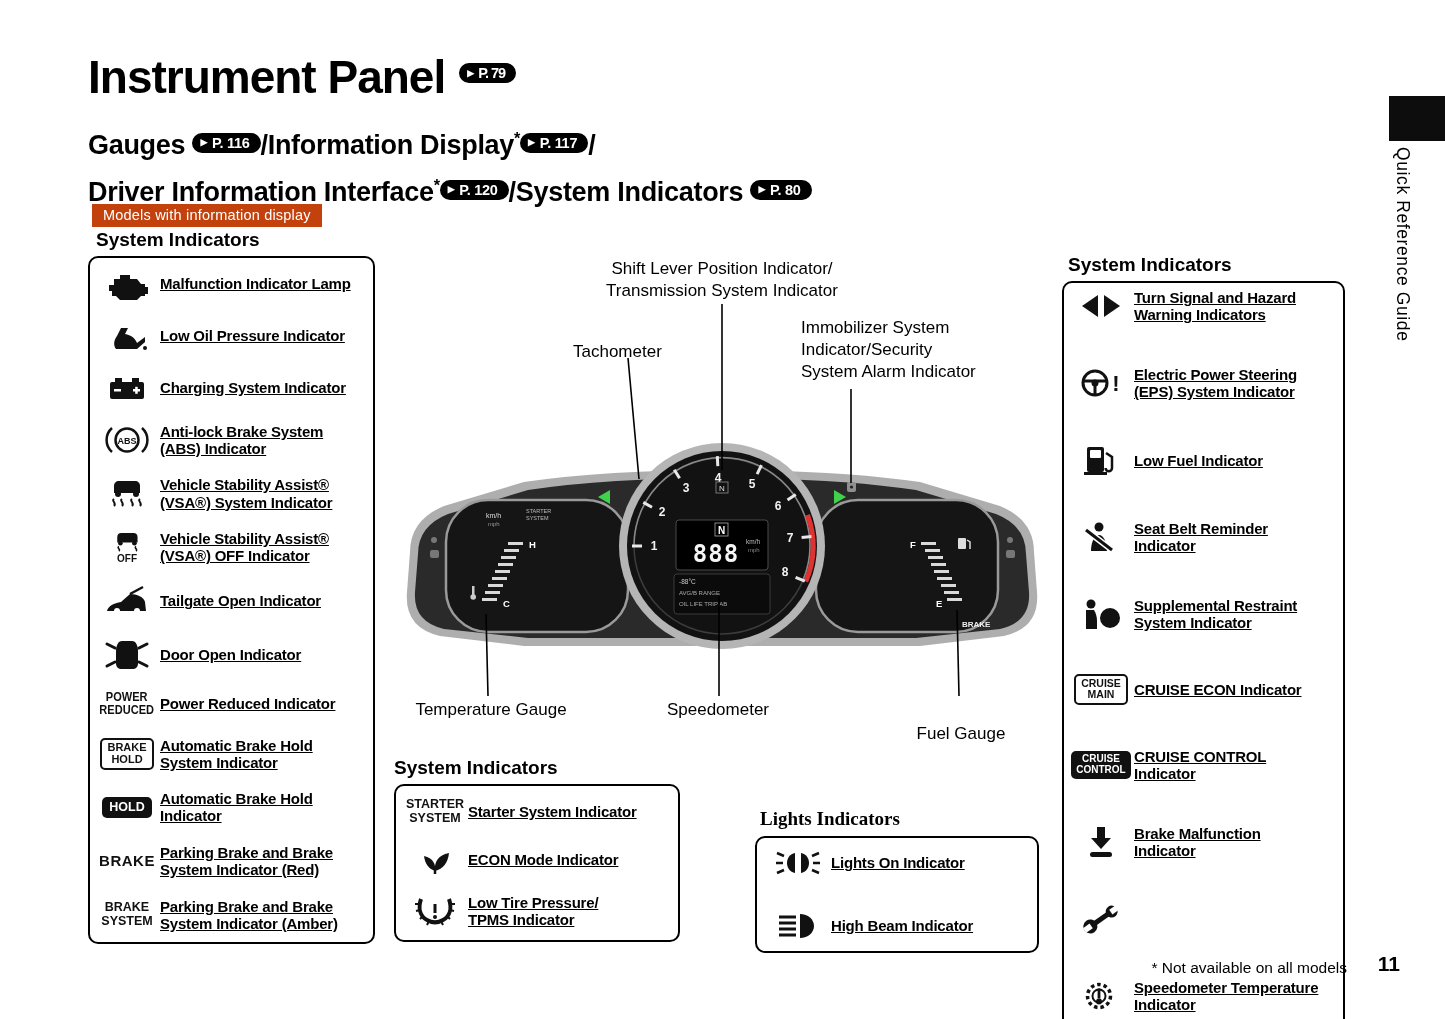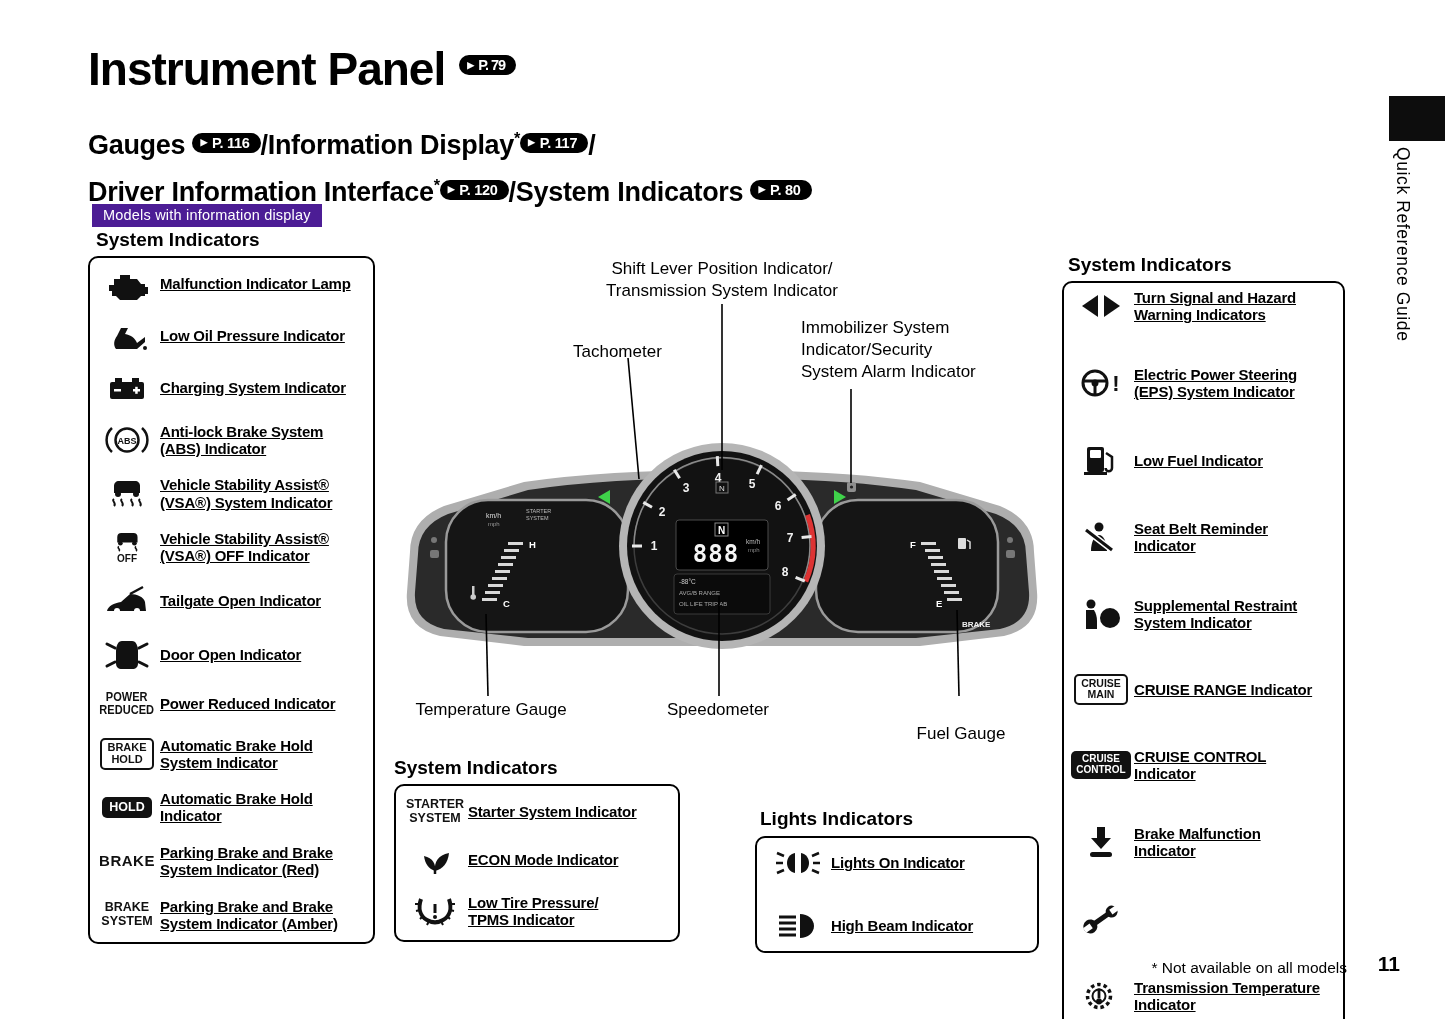--- a/index.html
+++ b/index.html
@@ -1,25 +1,25 @@
 <!DOCTYPE html>
 <html><head>
 <meta charset="utf-8">
 <style>
   html,body{margin:0;padding:0;background:#e9e9e9;}
   .page{position:relative;width:1445px;height:1019px;background:#ffffff;overflow:hidden;
         font-family:"Liberation Sans",sans-serif;color:#000;}
   
-  .title{position:absolute;left:88px;top:42px;font-size:46px;font-weight:bold;letter-spacing:-1px;display:flex;align-items:center;gap:14px;}
+  .title{position:absolute;left:88px;top:50px;font-size:46px;font-weight:bold;letter-spacing:-1px;display:flex;align-items:center;gap:14px;}
   .subtitle{position:absolute;left:88px;top:118px;font-size:27px;font-weight:bold;line-height:40px;letter-spacing:-0.3px;}
   .pill{display:inline-flex;align-items:center;background:#000;color:#fff;border-radius:13px;
         padding:3px 11px 3px 8px;font-size:14.5px;font-weight:bold;line-height:1;vertical-align:middle;transform:translateY(-4px);}
   .pill .arr{font-size:9px;margin-right:5px;}
   sup.star{font-size:60%;vertical-align:super;}
-  .models-badge{position:absolute;left:92px;top:204px;background:#4c1d95;color:#fff;font-size:14.5px;
+  .models-badge{position:absolute;left:92px;top:204px;background:#c2410c;color:#fff;font-size:14.5px;
         padding:3px 11px 4px;letter-spacing:0.2px;}
   
   .sec-hdr{position:absolute;font-size:19px;font-weight:bold;}
   .panel{position:absolute;border:2px solid #000;border-radius:10px;background:#fff;
          display:flex;flex-direction:column;justify-content:space-between;box-sizing:border-box;}
   .row{display:flex;align-items:center;}
   .ic{flex:0 0 66px;display:flex;justify-content:center;align-items:center;}
   .lbl{font-size:15px;font-weight:600;line-height:1.14;letter-spacing:-0.2px;text-decoration:underline;}
   
   .tbadge{font-weight:800;text-align:center;line-height:1.08;color:#111;}
@@ -378,21 +378,21 @@
             <path d="M9 5c-3 9-1 17 6 21 5 3 11 3 16 0 7-4 9-12 6-21" fill="none" stroke="#111" stroke-width="4"></path>
             <path d="M7 10H3M8 16l-4 1M11 22l-3 3M17 27l-2 4M29 27l2 4M35 22l3 3M38 16l4 1M39 10h4" stroke="#111" stroke-width="2"></path>
             <rect x="21.5" y="10" width="3" height="9" fill="#111"></rect>
             <circle cx="23" cy="23" r="2" fill="#111"></circle>
           </svg>
       </div>
       <div class="lbl" style="width:150px">Low Tire Pressure/ TPMS Indicator</div>
     </div>
   </div>
 
-  <div class="sec-hdr" style="left:760px;top:808px;">Lights Indicators</div>
+  <div class="sec-hdr" style="left:760px;top:808px;font-family:Liberation Serif, serif;">Lights Indicators</div>
   <div class="panel" style="left:755px;top:836px;width:284px;height:117px;padding:8px 8px;">
     <div class="row">
       <div class="ic">
         <svg width="46" height="34" viewBox="0 0 46 34">
             <path fill="#111" d="M20 7c-5 1-8 5-8 10s3 9 8 10z"></path>
             <path d="M9 10L2 7M8 17H1M9 24l-7 3" stroke="#111" stroke-width="2.5" fill="none"></path>
             <path fill="#111" d="M26 7c5 1 8 5 8 10s-3 9-8 10z"></path>
             <path d="M37 10l7-3M38 17h7M37 24l7 3" stroke="#111" stroke-width="2.5" fill="none"></path>
           </svg>
       </div>
@@ -469,21 +469,21 @@
       <div class="lbl" style="width:192px">Supplemental Restraint System Indicator</div>
     </div>
 
     <div class="row">
       <div class="ic">
         <div class="boxbadge" style="font-size:10.5px;">
           <div>CRUISE</div>
           <div>MAIN</div>
         </div>
       </div>
-      <div class="lbl" style="width:192px">CRUISE RANGE Indicator</div>
+      <div class="lbl" style="width:192px">CRUISE ECON Indicator</div>
     </div>
 
     <div class="row">
       <div class="ic">
         <div class="invbadge" style="font-size:10px;padding:3px 5px;">
           <div>CRUISE</div>
           <div>CONTROL</div>
         </div>
       </div>
       <div class="lbl" style="width:192px">CRUISE CONTROL Indicator</div>
@@ -515,21 +515,21 @@
 
     <div class="row">
       <div class="ic">
         <svg width="46" height="34" viewBox="0 0 46 34">
             <circle cx="21" cy="17" r="11.5" fill="none" stroke="#111" stroke-width="3.5" stroke-dasharray="3.5 3"></circle>
             <circle cx="21" cy="17" r="6.5" fill="none" stroke="#111" stroke-width="2"></circle>
             <rect x="19.6" y="9.5" width="2.8" height="10" fill="#111"></rect>
             <circle cx="21" cy="22.5" r="3" fill="#111"></circle>
           </svg>
       </div>
-      <div class="lbl" style="width:192px">Transmission Temperature Indicator</div>
+      <div class="lbl" style="width:192px">Speedometer Temperature Indicator</div>
     </div>
 
     <div class="row">
       <div class="ic">
         <div class="tbadge" style="font-size:16px;letter-spacing:3px;">AWD</div>
       </div>
       <div class="lbl" style="width:192px">All-wheel drive (AWD) Indicator*</div>
     </div>
   </div>
 

